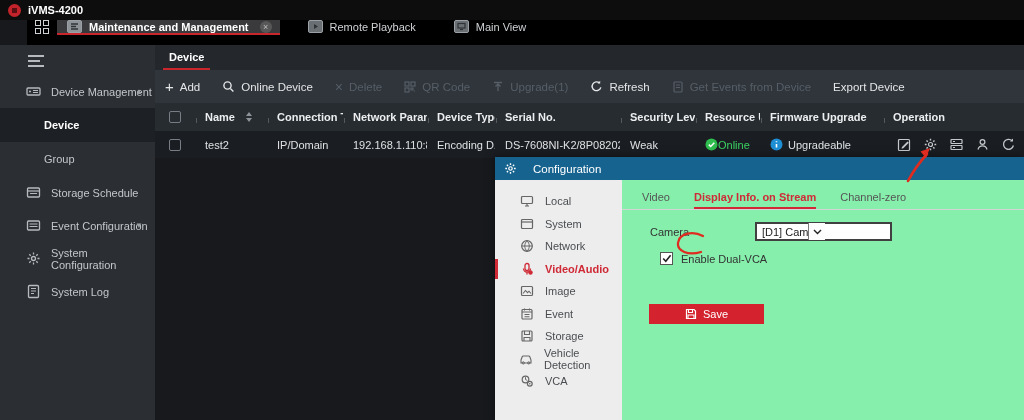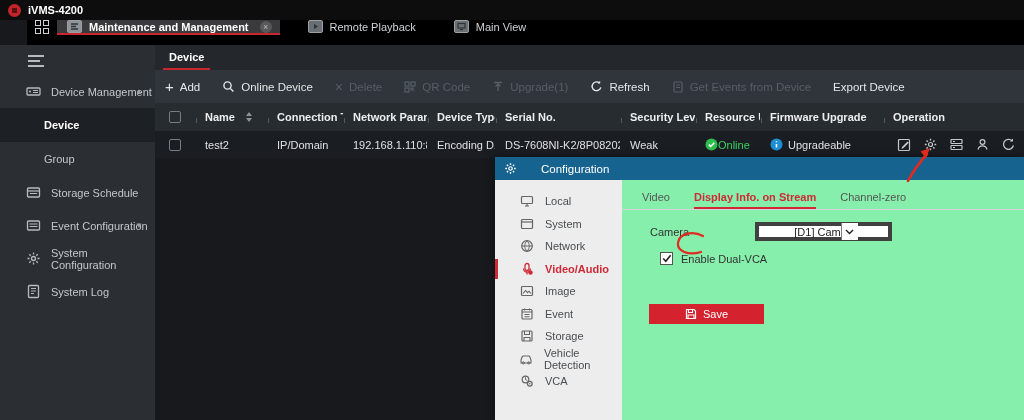--- a/index.html
+++ b/index.html
@@ -72,36 +72,36 @@
   .sort .up { border-bottom:4px solid #8d9399; }
   .sort .dn { border-top:4px solid #8d9399; }
   .status-online { color:#3bd163; display:flex; align-items:center; }
   .op-icons { display:flex; gap:11px; align-items:center; padding-left:14px; }
   .op-icons svg { display:block; }
   .below { position:absolute; left:0; top:113px; right:0; bottom:0; background:#17191d; }
 
   
   .dialog { position:absolute; left:495px; top:157px; width:529px; height:263px; background:#fff;
     box-shadow:0 0 8px rgba(0,0,0,.55); }
-  .dlg-title { height:23px; background:#16638f; color:#fff; display:flex; align-items:center; gap:24px;
+  .dlg-title { height:23px; background:#16638f; color:#fff; display:flex; align-items:center; gap:16px;
     padding-left:9px; font-size:11.5px; }
   .dlg-body { position:absolute; left:0; top:23px; right:0; bottom:0; display:flex; }
   .dlg-nav { width:127px; background:#ededee; padding-top:10px; }
   .dnav-item { height:22.5px; display:flex; align-items:center; gap:11px; padding-left:24px; color:#4a4d50; position:relative; }
   .dnav-item .dico { width:15px; height:15px; display:flex; align-items:center; justify-content:center; }
   .dnav-item.selected { color:#cf2a35; font-weight:bold; }
   .dnav-item.selected:before { content:""; position:absolute; left:0; top:1px; bottom:1px; width:3px; background:#cf2a35; }
   .dlg-content { flex:1; background:#86efac; color:#333; position:relative; }
   .dlg-tabs { display:flex; gap:24px; padding:11px 0 0 20px; border-bottom:1px solid #d4d4d4; height:30px; }
   .dtab { color:#555; padding-bottom:6px; }
   .dtab.active { color:#cf2a35; font-weight:bold; border-bottom:2px solid #cf2a35; }
   .form-row { display:flex; align-items:center; margin:12px 0 0 28px; }
   .form-label { width:105px; color:#333; }
-  .select { width:137px; height:19px; border:4px solid #404040; background:#fff; display:flex;
-    align-items:center; justify-content:center; padding-left:5px; color:#222; }
+  .select { width:137px; height:19px; border:2px solid #404040; background:#fff; display:flex;
+    align-items:center; justify-content:flex-start; padding-left:5px; color:#222; }
   .select .sel-arrow { width:17px; height:17px; border-left:1px solid #7b7b7b; display:flex;
     align-items:center; justify-content:center; background:#fdfdfd; }
   .chk-row { display:flex; align-items:center; gap:8px; margin:11px 0 0 38px; position:relative; }
   .chk { width:13px; height:13px; border:1px solid #555; background:#fff; display:flex;
     align-items:center; justify-content:center; }
   .save-btn { position:absolute; left:27px; top:124px; width:115px; height:20px; background:#d4232e;
     color:#fff; display:flex; align-items:center; justify-content:center; gap:6px; border:none; font-size:11px; }
 
   
   .annot { position:absolute; left:0; top:0; width:1024px; height:420px; pointer-events:none; }

